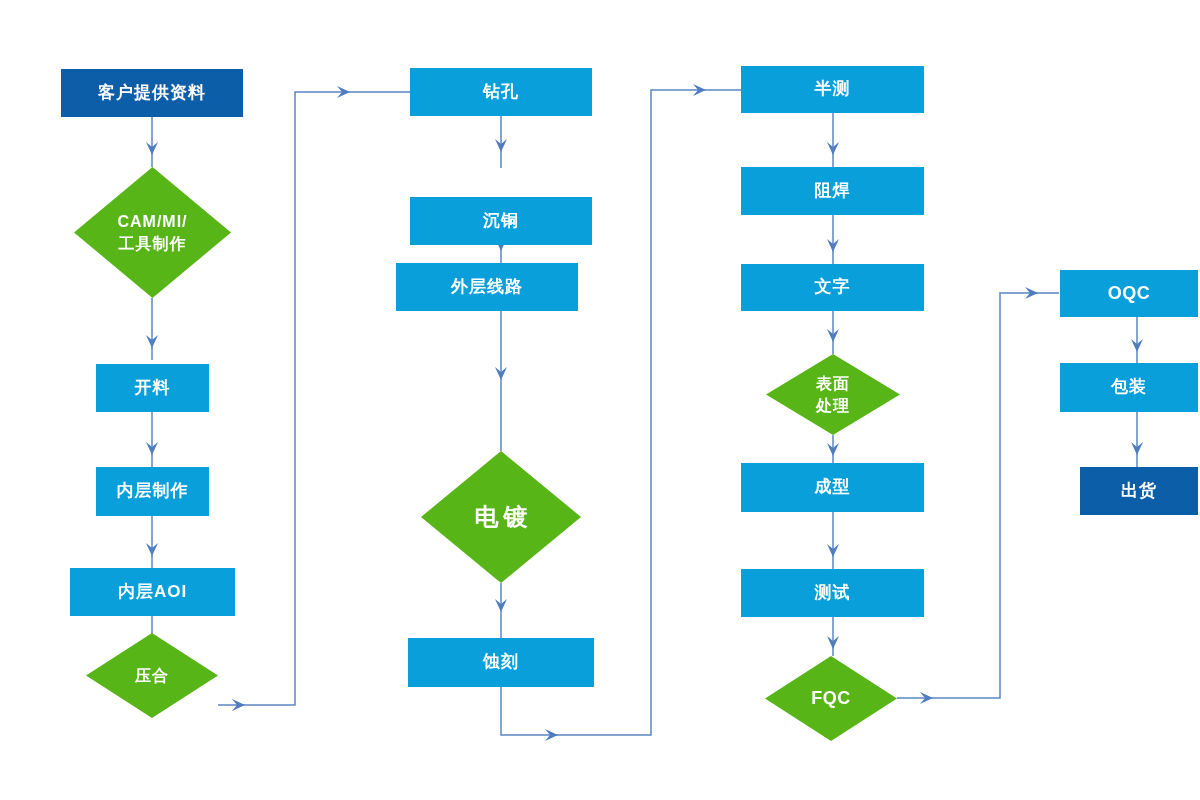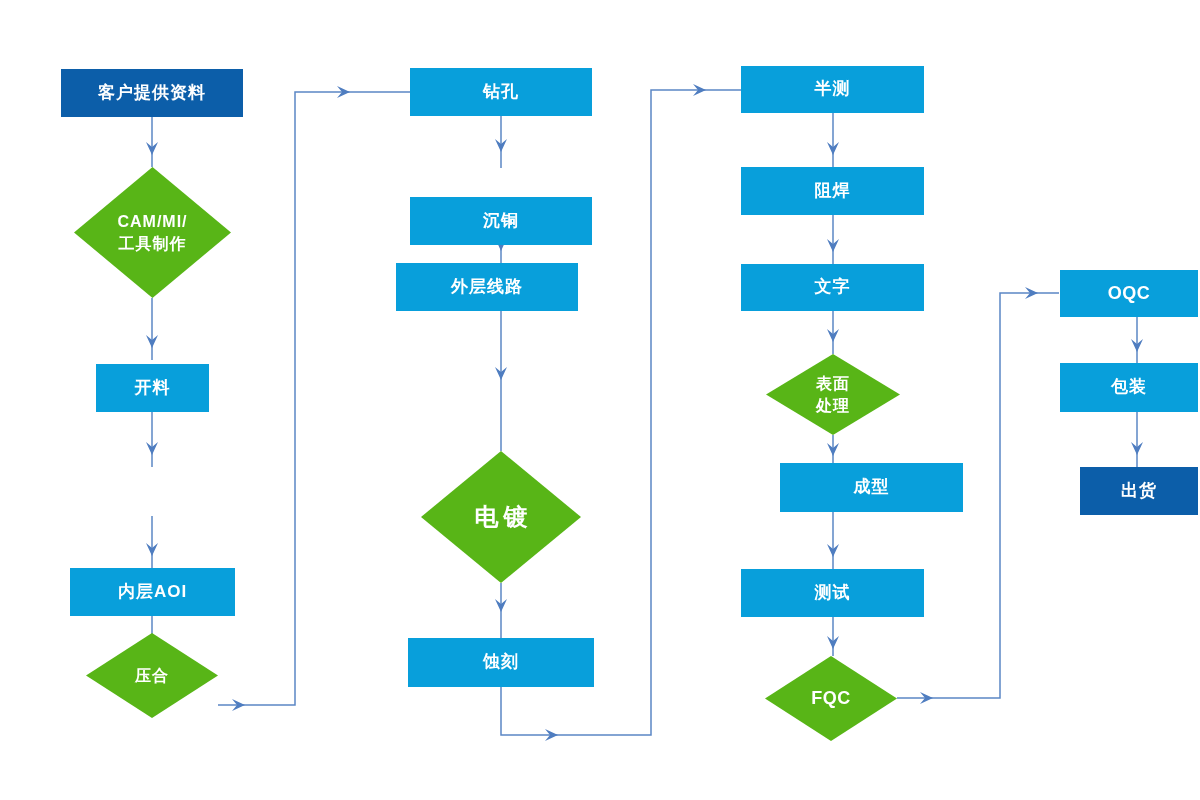--- a/index.html
+++ b/index.html
@@ -90,35 +90,36 @@
       <path d="M1025,287 L1038,293 L1025,299 L1030,293 Z"></path>
       <path d="M1131,339 L1137,352 L1143,339 L1137,344 Z"></path>
       <path d="M1131,442 L1137,455 L1143,442 L1137,447 Z"></path>
     </g>
   </svg>
 
   <div class="node rect dark" style="left:61px;  top:69px;  width:182px; height:48px;">客户提供资料</div>
   <div class="node diamond" style="left:74px;  top:167px; width:157px; height:131px;">CAM/MI/
 工具制作</div>
   <div class="node rect" style="left:96px;  top:364px; width:113px; height:48px;">开料</div>
+  <div class="node rect" style="left:96px;  top:467px; width:113px; height:49px;">内层制作</div>
   <div class="node rect" style="left:70px;  top:568px; width:165px; height:48px;">内层AOI</div>
   <div class="node diamond" style="left:86px;  top:633px; width:132px; height:85px;">压合</div>
 
   <div class="node rect" style="left:410px; top:68px;  width:182px; height:48px;">钻孔</div>
   <div class="node rect" style="left:410px; top:168px; width:182px; height:48px;margin-top:29px;">沉铜</div>
   <div class="node rect" style="left:396px; top:263px; width:182px; height:48px;">外层线路</div>
   <div class="node diamond lg" style="left:421px; top:451px; width:160px; height:132px;">电镀</div>
   <div class="node rect" style="left:408px; top:638px; width:186px; height:49px;">蚀刻</div>
 
   <div class="node rect" style="left:741px; top:66px;  width:183px; height:47px;">半测</div>
   <div class="node rect" style="left:741px; top:167px; width:183px; height:48px;">阻焊</div>
   <div class="node rect" style="left:741px; top:264px; width:183px; height:47px;">文字</div>
   <div class="node diamond" style="left:766px; top:354px; width:134px; height:81px;">表面
 处理</div>
-  <div class="node rect" style="left:741px; top:463px; width:183px; height:49px;margin-left:39px;">成型</div>
+  <div class="node rect" style="left:741px; top:463px; width:183px; height:49px;">成型</div>
   <div class="node rect" style="left:741px; top:569px; width:183px; height:48px;">测试</div>
   <div class="node diamond en" style="left:765px; top:656px; width:132px; height:85px;">FQC</div>
 
   <div class="node rect en" style="left:1060px; top:270px; width:138px; height:47px;">OQC</div>
   <div class="node rect" style="left:1060px; top:363px; width:138px; height:49px;">包装</div>
   <div class="node rect dark" style="left:1080px; top:467px; width:118px; height:48px;">出货</div>
 
 </div>
 
 </body></html>

